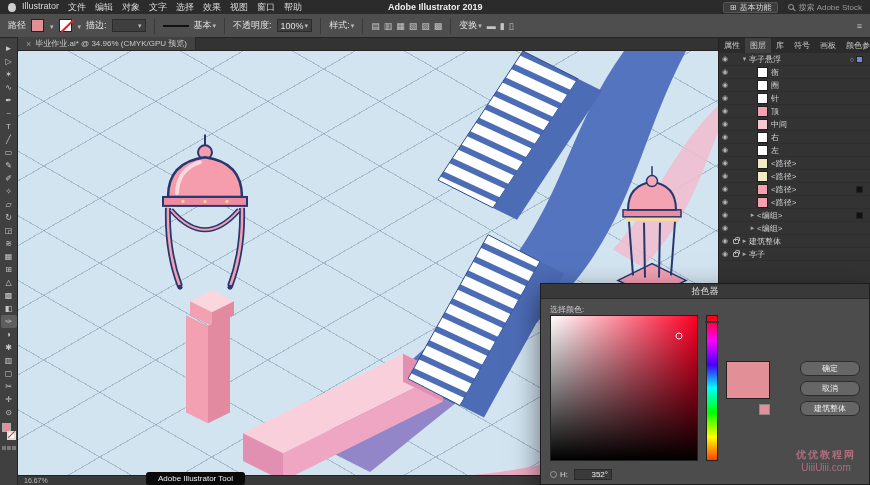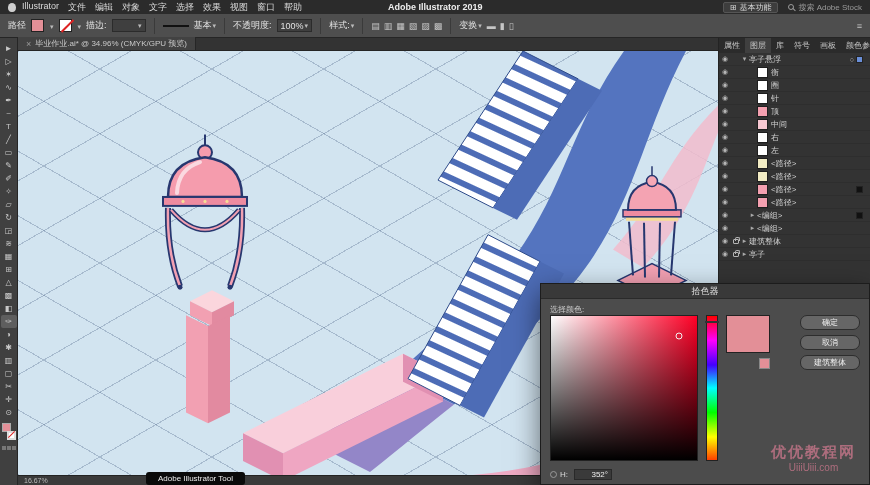--- a/index.html
+++ b/index.html
@@ -85,36 +85,36 @@
   .dtitle { height:15px; background:#393939; border-bottom:1px solid #2a2a2a; display:flex; align-items:center; justify-content:center; font-size:9px; color:#ddd; }
   .dbody { padding:5px 9px; }
   .dlabel { font-size:8px; color:#ccc; }
   .drow { display:flex; gap:8px; }
   .cfield { width:148px; height:146px; position:relative; border:1px solid #222;
     background:linear-gradient(to top, #000, rgba(0,0,0,0)), linear-gradient(to right, #fff, #ff0026); }
   .cmarker { position:absolute; left:88%; top:14%; width:7px; height:7px; border:1.5px solid #f2f2f2; border-radius:50%; transform:translate(-50%,-50%); }
   .hueslider { width:12px; height:146px; border:1px solid #222; position:relative;
     background:linear-gradient(to bottom,#ff0000 0%,#ff00ff 17%,#4400ff 34%,#00ffff 50%,#00ff00 67%,#ffff00 84%,#ff4000 100%); }
   .huemarker { position:absolute; left:-2px; right:-2px; top:5px; height:2px; background:#fff; border:1px solid #333; }
-  .dright { flex:1; display:flex; gap:8px; }
+  .dright { flex:1; display:flex; gap:8px;align-items:center; }
   .prevcol { display:flex; flex-direction:column; }
   .cprev { width:44px; height:38px; border:1px solid #222; }
   .minisw { width:11px; height:11px; border:1px solid #888; background:#e38f97; margin:5px 0 0 auto; }
   .btncol { margin-left:auto; display:flex; flex-direction:column; gap:5px; width:60px; }
   .btncol button { height:15px; font-size:8px; background:#666; color:#eee; border:1px solid #2d2d2d; border-radius:7px; font-family:inherit; }
   .values { margin-top:6px; display:flex; font-size:8px; color:#ddd; }
   .vleft { width:150px; }
   .vrow { display:flex; align-items:center; gap:3px; height:15px; }
   .radio { width:7px; height:7px; border:1px solid #999; border-radius:50%; position:relative; flex:0 0 auto; }
   .vl { width:11px; }
   .vbox { width:38px; height:11px; background:#3a3a3a; border:1px solid #292929; color:#eee; display:flex; align-items:center; justify-content:flex-end; padding:0 3px; }
 
   
   .watermark { position:absolute; right:14px; bottom:12px; z-index:40; text-align:center; pointer-events:none; color:rgba(238,132,158,.6); }
-  .wm1 { font-size:15px; font-weight:bold; letter-spacing:2px; }
+  .wm1 { font-size:10px; font-weight:bold; letter-spacing:2px; }
   .wm2 { font-size:10px; }
 </style>
 </head>
 <body>
 
 <div class="app">
 
   <header class="menubar">
     <span class="apple"></span>
     <nav class="menus">

